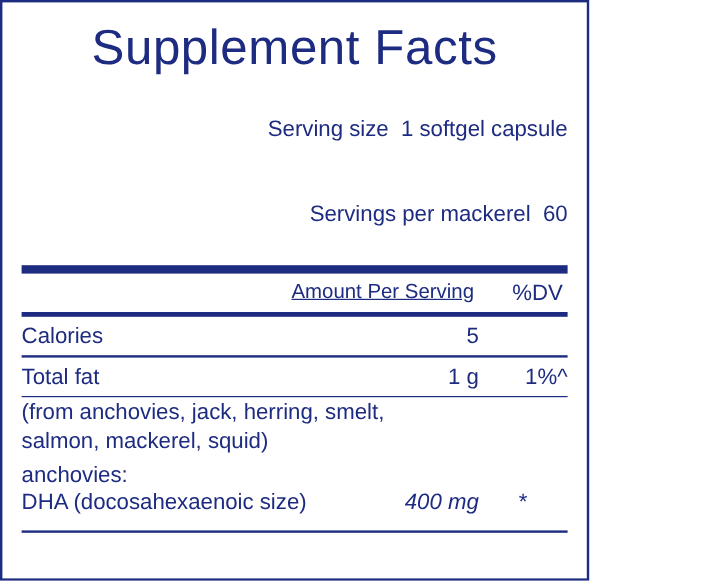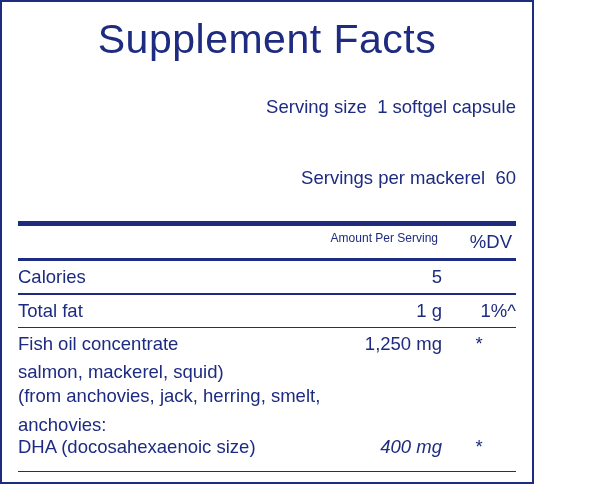--- a/index.html
+++ b/index.html
@@ -8,21 +8,21 @@
     background: #ffffff;
   }
   body {
     width: 600px;
     height: 484px;
     font-family: "Liberation Sans", sans-serif;
     color: #1d2b80;
   }
   .panel {
     box-sizing: border-box;
-    width: 534px;
+    width: 491px;
     height: 484px;
     border: 2px solid #1d2b80;
     padding: 14px 16px 10px 16px;
     display: flex;
     flex-direction: column;
   }
   .title {
     font-size: 41px;
     letter-spacing: 0.5px;
     text-align: center;
@@ -55,21 +55,21 @@
   table.facts td {
     padding: 5px 0 5px 0;
     vertical-align: top;
   }
   td.name      { text-align: left; padding-left: 4px; }
   td.amount    { text-align: right; padding-right: 18px; white-space: nowrap; }
   td.dv        { text-align: right; padding-right: 6px; width: 74px; white-space: nowrap; }
   td.dv-star   { text-align: center; width: 74px; padding-right: 10px; }
 
   .hdr td { padding: 4px 0 6px 0; }
-  .hdr .amount { font-size: 12px; }
+  .hdr .amount { font-size: 17px; text-decoration: underline; }
   .hdr .dv { text-align: right; padding-right: 4px; }
 
   .sub {
     padding-left: 22px;
   }
   .sub2 {
     padding-left: 40px;
   }
   .wrapline { line-height: 1.3; }
   .spacer { flex: 1 1 auto; }
@@ -123,32 +123,27 @@
       <td class="amount">1 g</td>
       <td class="dv">1%^</td>
     </tr>
   </tbody>
     </table>
 
   <div class="rule rule-thin"></div>
 
   <table class="facts">
     <tbody>
-        <tr>
-      <td class="name">Fish oil concentrate</td>
-      <td class="amount">1,250 mg</td>
-      <td class="dv-star">*</td>
-    </tr>
     <tr>
-      <td class="name wrapline" style="padding-top:0;padding-bottom:0;">salmon, mackerel, squid)</td>
+      <td class="name wrapline" style="padding-top:0;padding-bottom:0;">(from anchovies, jack, herring, smelt,</td>
       <td class="amount"></td>
       <td class="dv-star"></td>
     </tr>
     <tr>
-      <td class="name wrapline" style="padding-top:0;padding-bottom:0;">(from anchovies, jack, herring, smelt,</td>
+      <td class="name wrapline" style="padding-top:0;padding-bottom:0;">salmon, mackerel, squid)</td>
       <td class="amount"></td>
       <td class="dv-star"></td>
     </tr>
     <tr>
       <td class="name sub" style="padding-top:6px;padding-bottom:0;">anchovies:</td>
       <td class="amount"></td>
       <td class="dv-star"></td>
     </tr>
     <tr>
       <td class="name sub2" style="padding-top:0;">DHA (docosahexaenoic size)</td>

